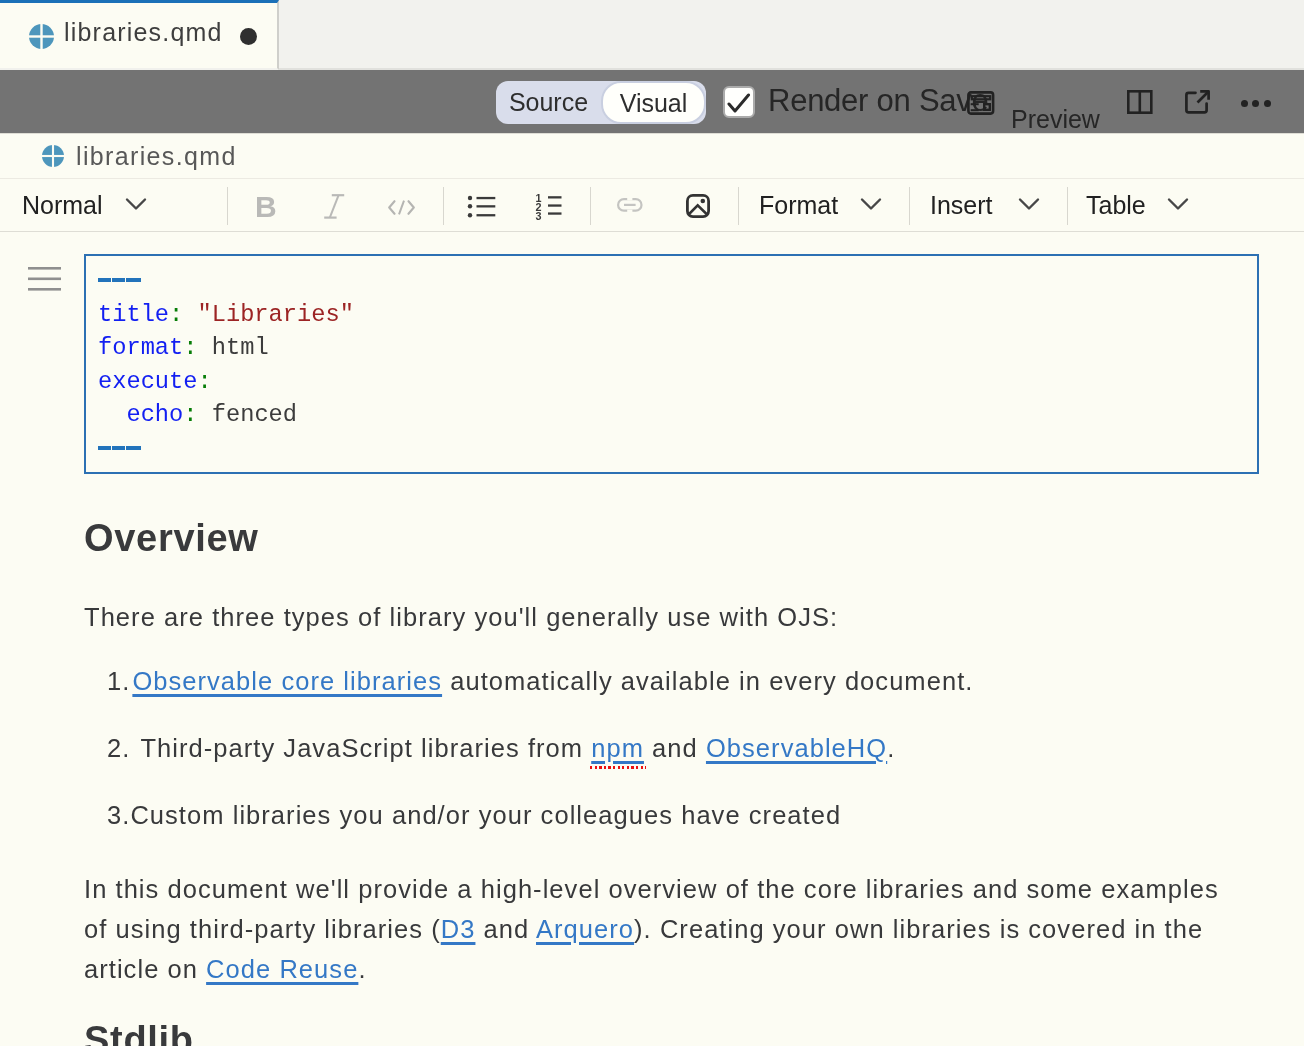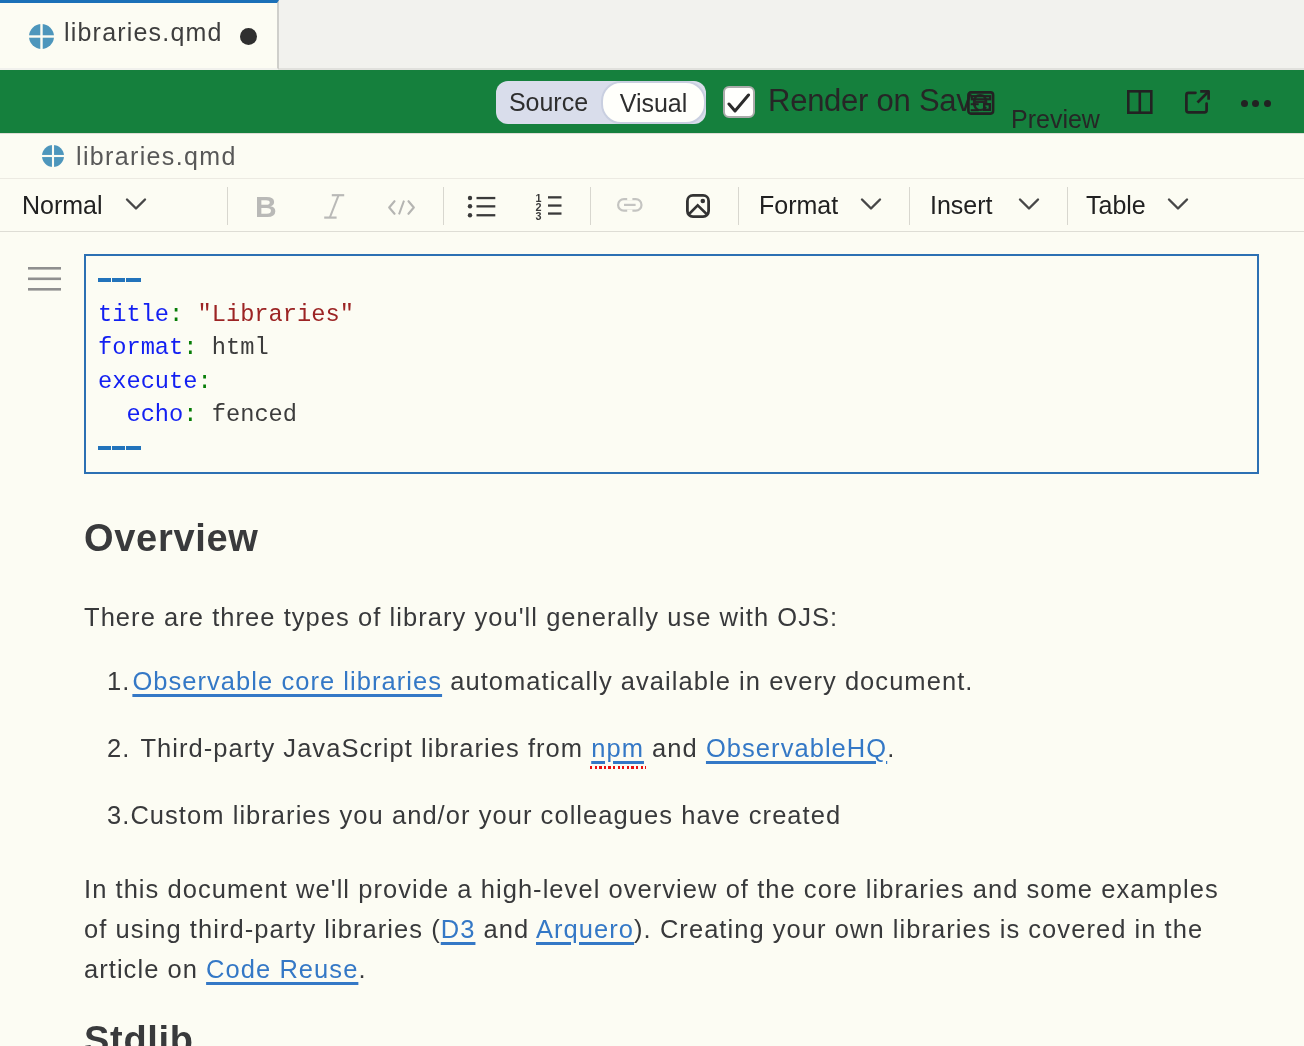--- a/index.html
+++ b/index.html
@@ -7,21 +7,21 @@
   body { background:#fcfcf3; font-family:"Liberation Sans", sans-serif; position:relative; }
   .abs { position:absolute; }
 
   
   #tabbar { left:0; top:0; width:1304px; height:70px; background:#f2f2ee; border-bottom:2px solid #e1e1dd; }
   #tab { left:0; top:0; width:279px; height:70px; background:#fcfcf3; border-top:3px solid #1b70b8; border-right:2px solid #cfcfcb; border-bottom:2px solid #f1f1ed; }
   #tabtext { left:64px; top:0px; height:65px; line-height:65px; font-size:25px; letter-spacing:1.2px; color:#3e3e3e; }
   #tabdot { left:240px; top:28px; width:17px; height:17px; border-radius:50%; background:#2f2f2f; }
 
   
-  #toolbar1 { left:0; top:70px; width:1304px; height:64px; background:#15803d; border-bottom:1px solid #deddd5; }
+  #toolbar1 { left:0; top:70px; width:1304px; height:64px; background:#737373; border-bottom:1px solid #deddd5; }
   #seg { left:496px; top:11px; width:210px; height:43px; background:#d9ddeb; border-radius:12px; }
   #seg .src { position:absolute; left:0; top:0; width:105px; height:43px; line-height:43px; text-align:center; font-size:25px; color:#2e2e2e; }
   #seg .vis { position:absolute; left:105px; top:0; width:105px; height:43px; line-height:41px; text-align:center; font-size:25px; color:#2e2e2e; background:#fffffb; border:2px solid #c9cfe0; border-radius:20px; }
   #cb { left:723px; top:16px; width:32px; height:32px; border:2.5px solid #ababab; border-radius:6px; background:#fffffd; }
   #ros { left:768px; top:0; height:64px; line-height:62px; font-size:31px; letter-spacing:-0.25px; color:#262626; }
   #prevtext { left:1011px; top:0; height:64px; line-height:62px; font-size:25px; color:#262626;margin-top:18px; }
 
   
   #crumb { left:0; top:134px; width:1304px; height:45px; background:#fcfcf3; border-bottom:1px solid #eceae2; }
   #crumbtext { left:76px; top:0; height:44px; line-height:44px; font-size:25px; letter-spacing:1.35px; color:#585858; }

